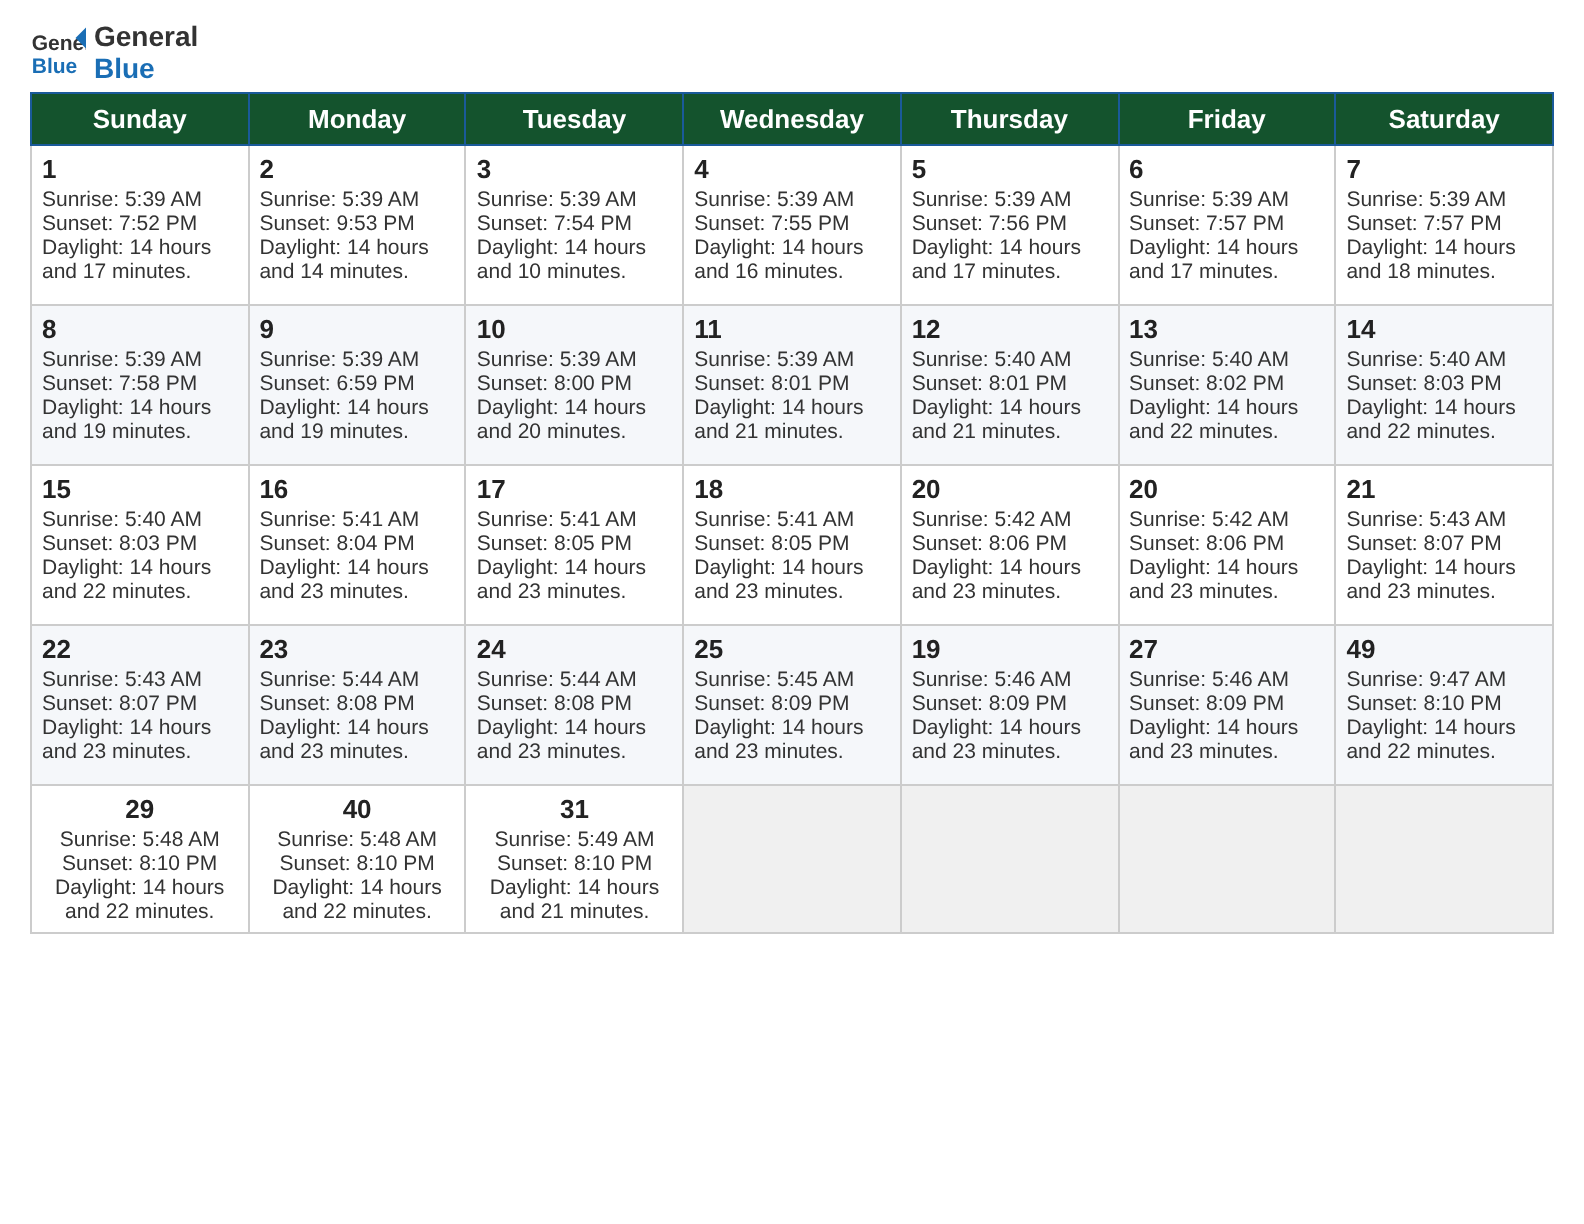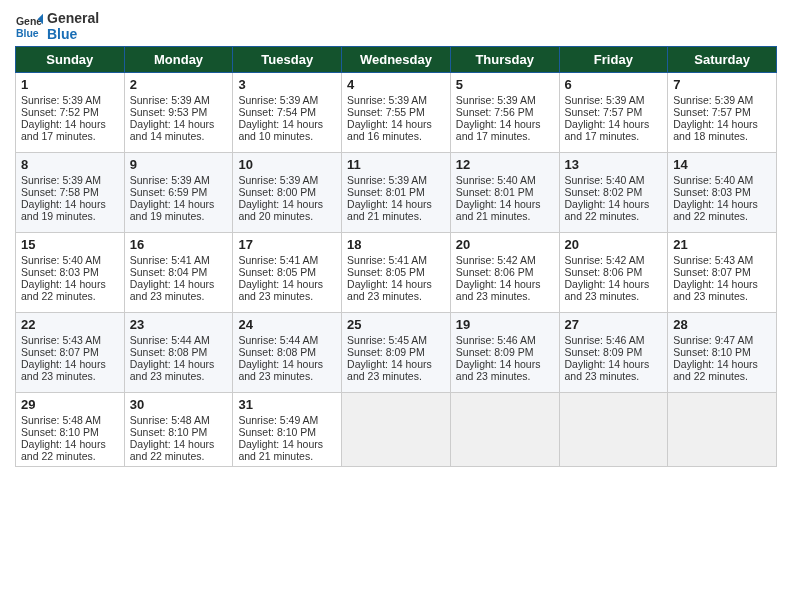--- a/index.html
+++ b/index.html
@@ -73,20 +73,21 @@
       font-weight: bold;
       color: #222;
       display: block;
       margin-bottom: 2px;
     }
     .empty-cell {
       background: #f0f0f0 !important;
     }
     .last-row td {
       height: 68px;
+      text-align: center;
     }
   </style>
 </head>
 <body>
 
 <div class="page">
   <div class="header-row">
     <div class="logo-area">
       <svg class="logo-icon" viewBox="0 0 32 32" xmlns="http://www.w3.org/2000/svg">
         <text x="1" y="15" font-size="12" font-weight="bold" fill="#333">General</text>
@@ -303,37 +304,37 @@
         <span>and 23 minutes.</span>
       </td>
           <td>
         <span class="day-num">27</span>
         <span>Sunrise: </span><span>5:46 AM</span><br>
         <span>Sunset: </span><span>8:09 PM</span><br>
         <span>Daylight:  </span><span>14 hours</span><br>
         <span>and 23 minutes.</span>
       </td>
           <td>
-        <span class="day-num">28</span>
+        <span class="day-num">49</span>
         <span>Sunrise: </span><span>9:47 AM</span><br>
         <span>Sunset: </span><span>8:10 PM</span><br>
         <span>Daylight:  </span><span>14 hours</span><br>
         <span>and 22 minutes.</span>
       </td>
         </tr>
         <tr class="last-row">
           <td>
         <span class="day-num">29</span>
         <span>Sunrise: </span><span>5:48 AM</span><br>
         <span>Sunset: </span><span>8:10 PM</span><br>
         <span>Daylight:  </span><span>14 hours</span><br>
         <span>and 22 minutes.</span>
       </td>
           <td>
-        <span class="day-num">30</span>
+        <span class="day-num">40</span>
         <span>Sunrise: </span><span>5:48 AM</span><br>
         <span>Sunset: </span><span>8:10 PM</span><br>
         <span>Daylight:  </span><span>14 hours</span><br>
         <span>and 22 minutes.</span>
       </td>
           <td>
         <span class="day-num">31</span>
         <span>Sunrise: </span><span>5:49 AM</span><br>
         <span>Sunset: </span><span>8:10 PM</span><br>
         <span>Daylight:  </span><span>14 hours</span><br>

